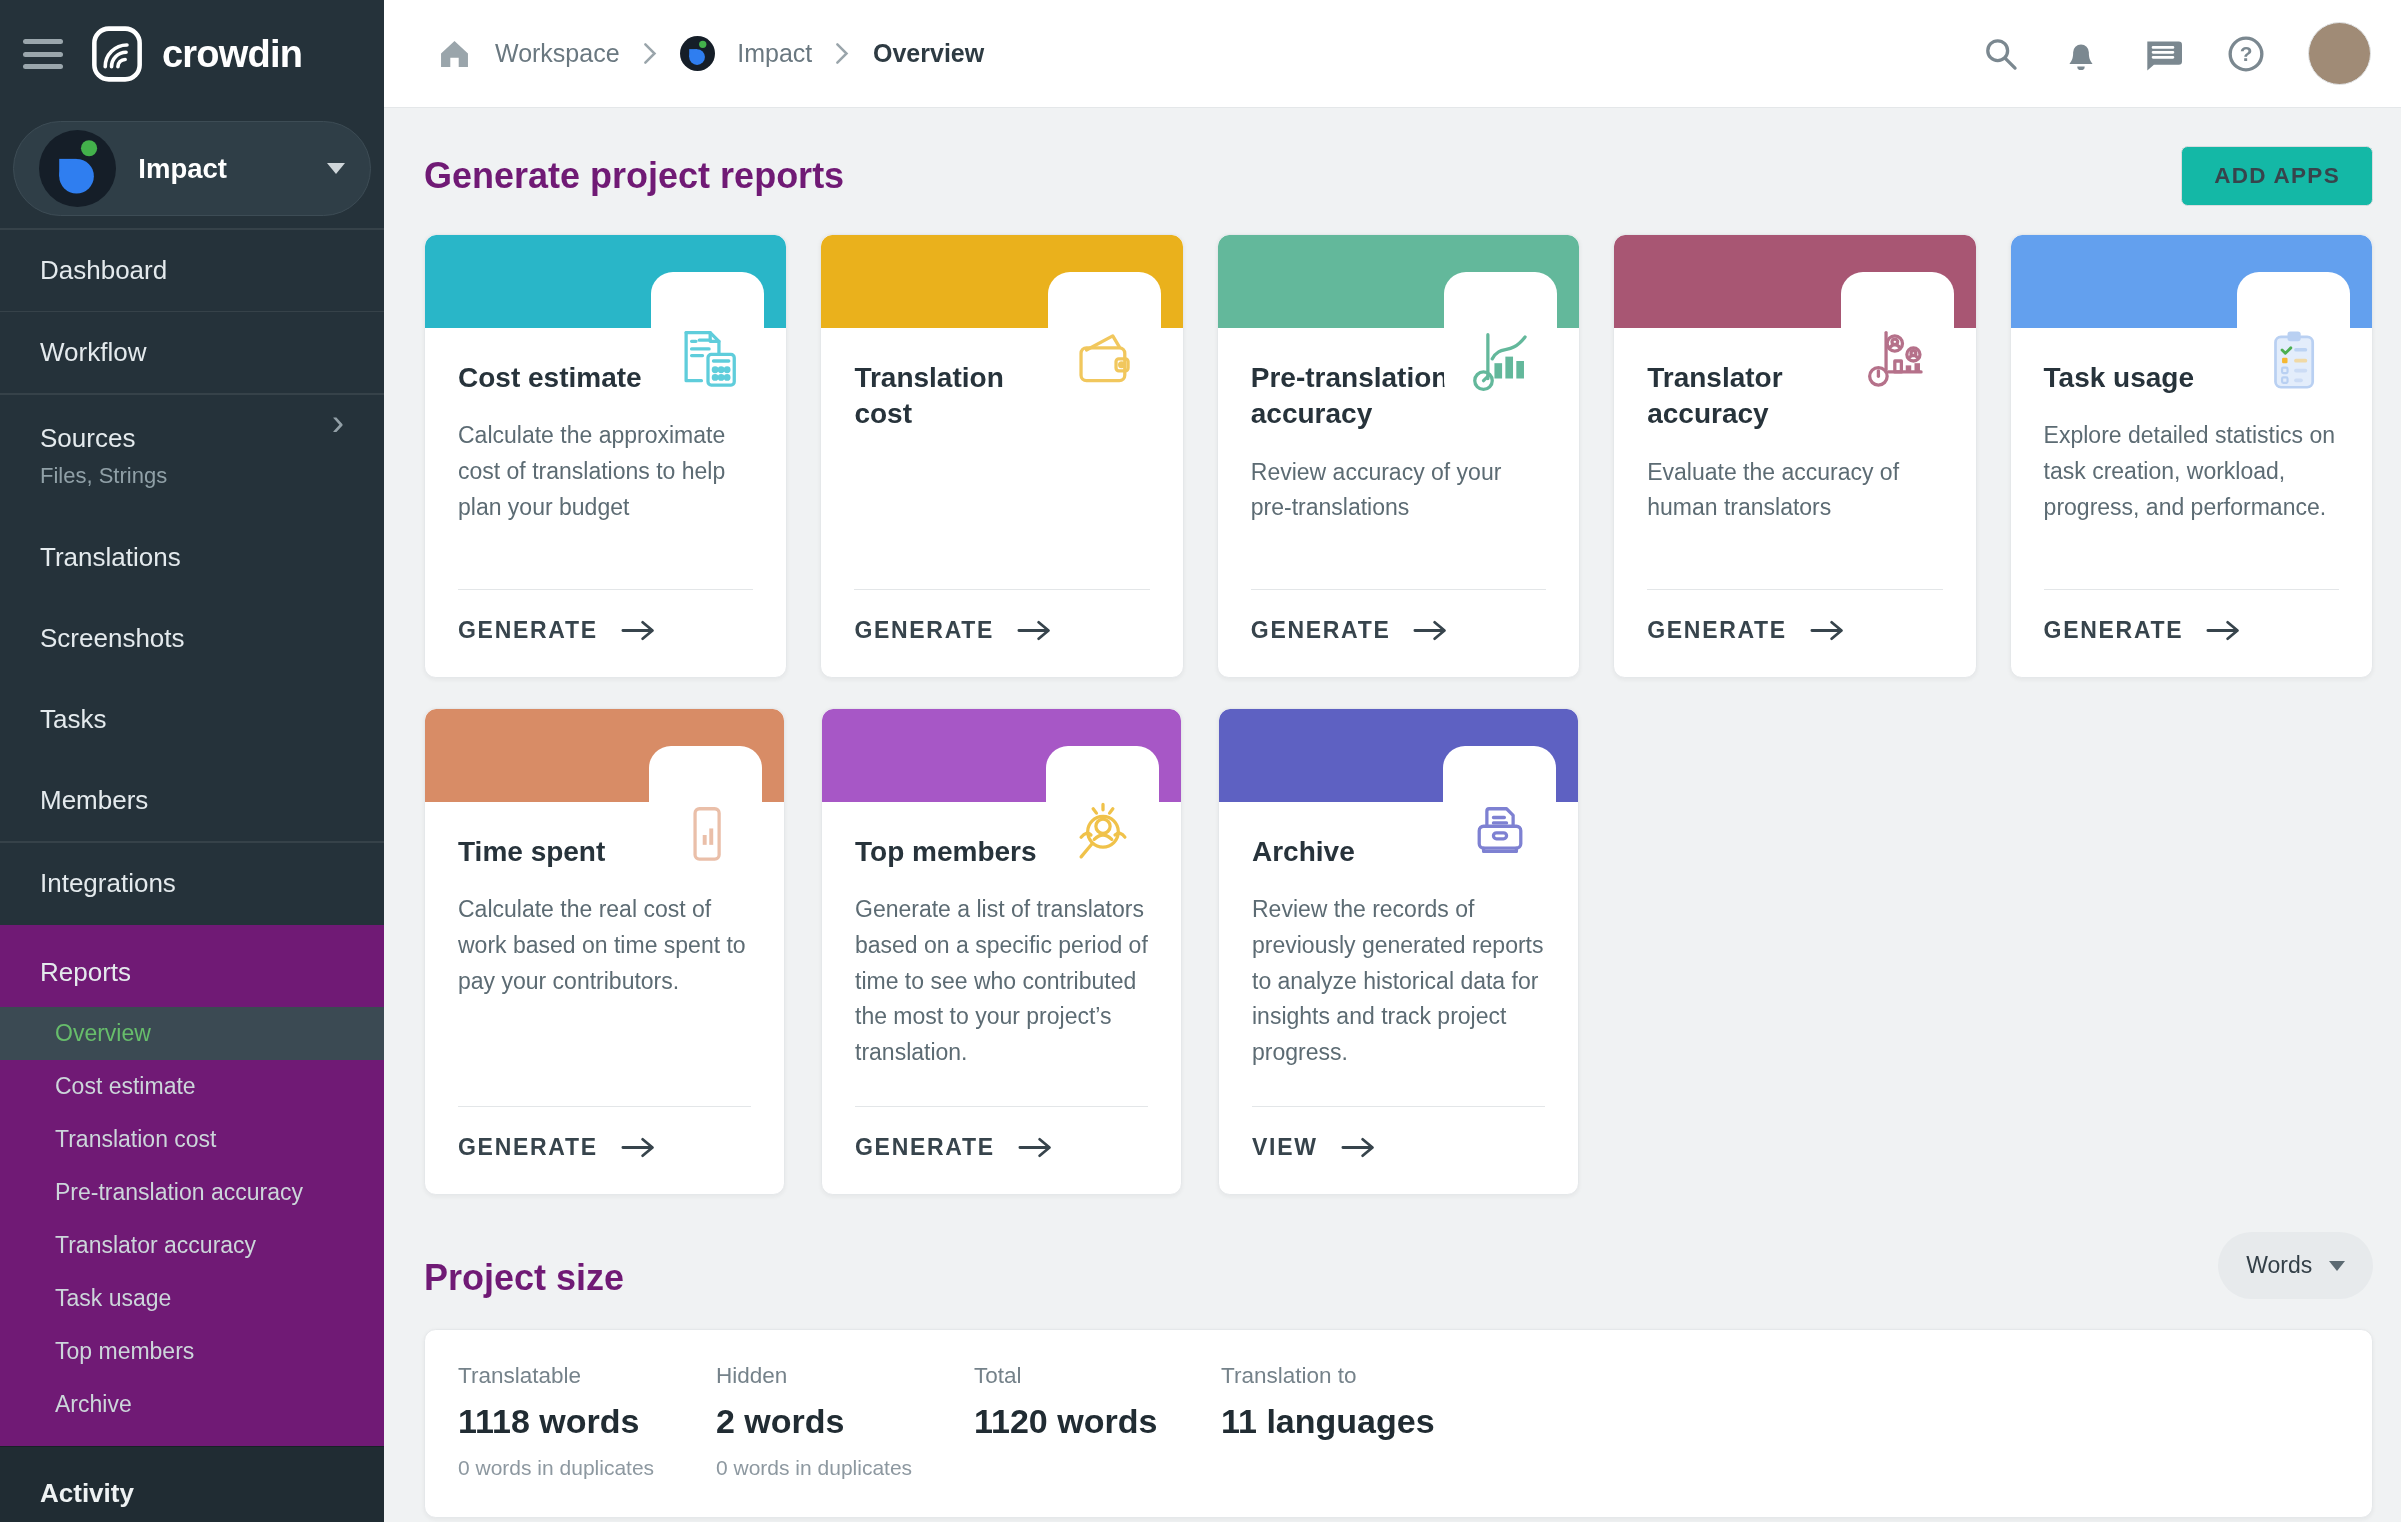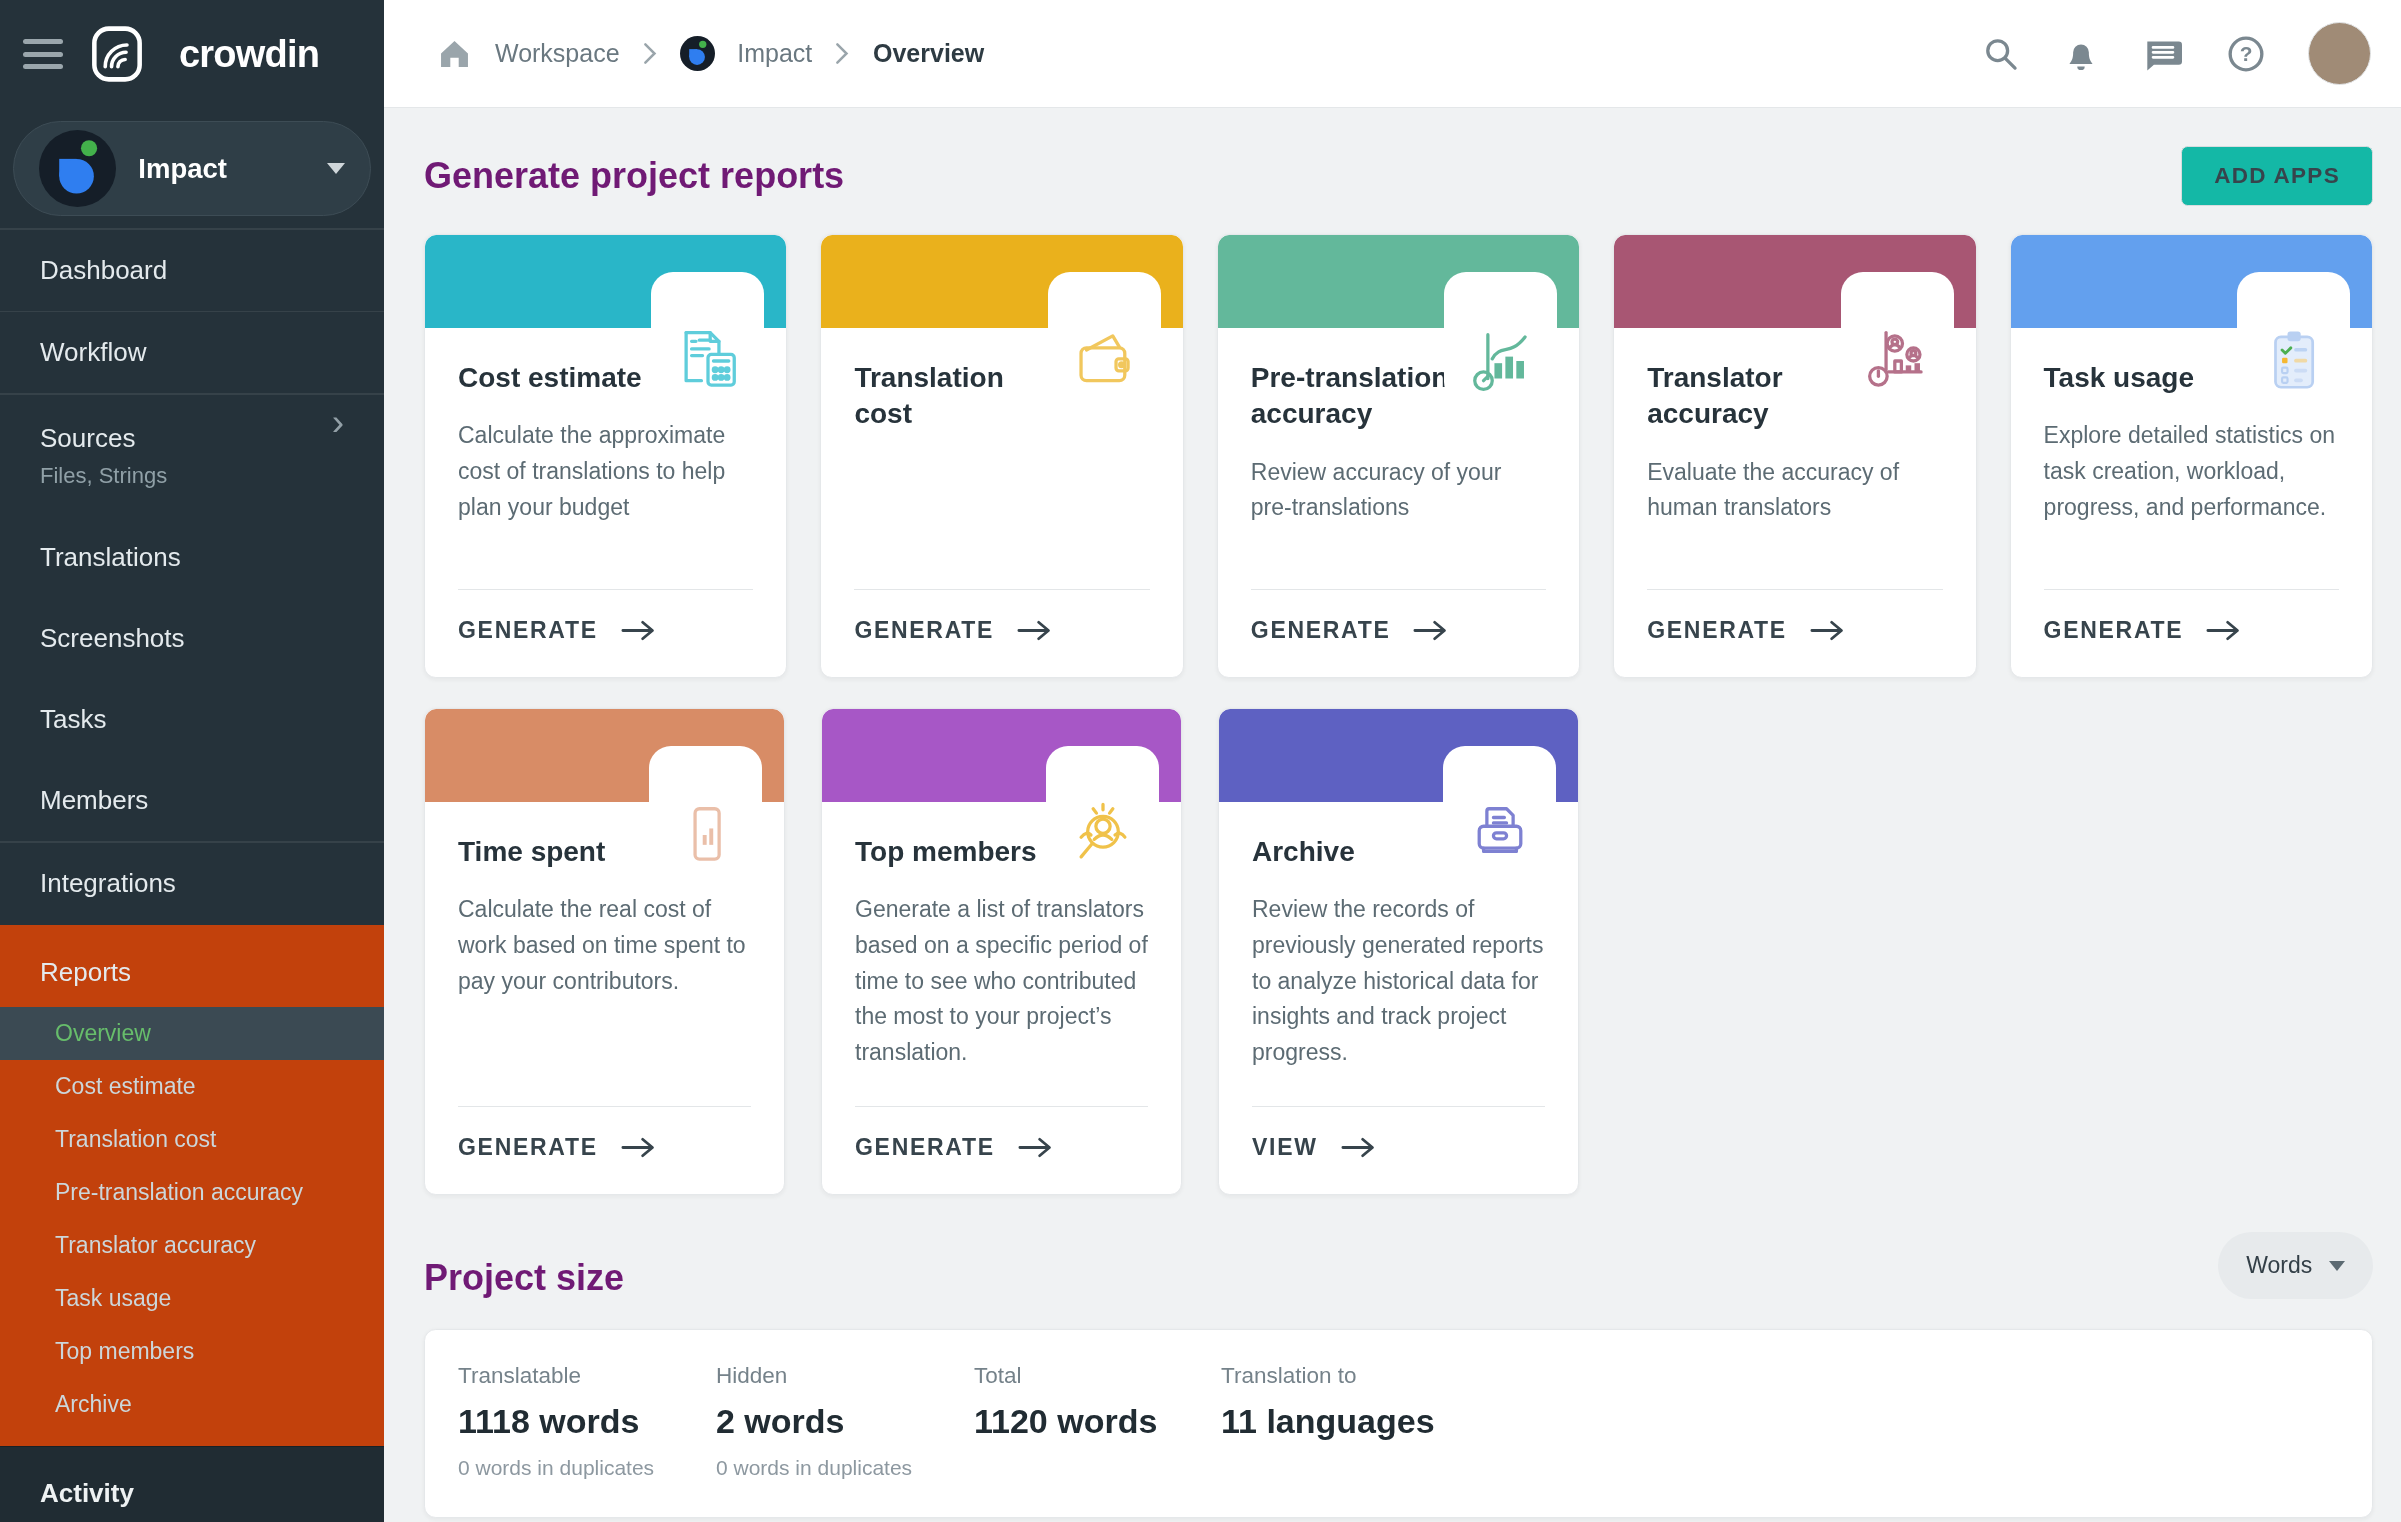--- a/index.html
+++ b/index.html
@@ -5,38 +5,38 @@
   * { margin:0; padding:0; box-sizing:border-box; }
   html,body { width:2401px; height:1523px; overflow:hidden;
     font-family:"Liberation Sans", sans-serif; background:#f0f2f3; }
 
   
   .sidebar { position:absolute; left:0; top:0; width:384px; height:1523px;
     background:#25323a; color:#e6ecee; display:flex; flex-direction:column; z-index:5; }
   .side-header { height:108px; display:flex; align-items:center; padding:0 23px; gap:25px; flex:none; }
   .hamburger { width:40px; height:30px; display:flex; flex-direction:column; justify-content:space-between; cursor:pointer; }
   .hamburger span { display:block; height:5px; border-radius:2.5px; background:#9aa6ac; }
-  .logo-wrap { display:flex; align-items:center; gap:33px; }
+  .logo-wrap { display:flex; align-items:center; gap:16px; }
   .logo-text { font-size:38px; font-weight:bold; color:#fff; letter-spacing:-0.8px; }
 
   .project-pill { margin:13.3px 13.3px 0 13.3px; height:95px; border-radius:48px;
     background:#2f3e47; border:1.7px solid #3d4c55; display:flex; align-items:center;
     padding:0 25px; gap:22px; flex:none; cursor:pointer; }
   .project-name { font-size:27.5px; font-weight:bold; color:#fff; flex:1; }
   .caret-down { width:0; height:0; border-left:9.2px solid transparent; border-right:9.2px solid transparent; border-top:11px solid #cfd6da; }
 
   .side-divider { height:1.7px; background:rgba(255,255,255,.08); flex:none; }
   .nav-item { height:81px; display:flex; align-items:center; padding:0 40px;
     font-size:26px; font-weight:500; color:#e4eaed; flex:none; cursor:pointer; }
   .nav-item-tall { height:122px; flex-direction:column; align-items:stretch; justify-content:center; }
   .nav-row { display:flex; align-items:flex-start; }
   .nav-sub { font-size:22px; color:#90a0a7; font-weight:normal; margin-top:8.3px; }
   .nav-chevron { margin-left:auto; color:#93a0a7; font-size:37px; line-height:0; font-weight:normal; }
 
-  .reports-section { background:#c2410c; margin-top:1.7px; padding:11.7px 0 15px 0; flex:none; }
+  .reports-section { background:#701a75; margin-top:1.7px; padding:11.7px 0 15px 0; flex:none; }
   .reports-label { height:70px; display:flex; align-items:center; padding:0 40px; font-size:26px; font-weight:500; color:#e4eaed; cursor:pointer; }
   .report-sub { height:53px; display:flex; align-items:center; padding:0 40px 0 55px; font-size:23px; color:#ccd6da; cursor:pointer; }
   .report-sub.active { background:#3b4a53; color:#67bd6b; }
 
   .activity-section { margin-top:auto; background:#202c33; border-top:1.7px solid rgba(0,0,0,.25);
     height:93px; display:flex; align-items:center; padding:0 40px; flex:none; }
   .activity-label { font-size:26px; font-weight:bold; color:#eef2f3; }
 
   
   .topbar { position:absolute; left:384px; top:0; right:0; height:108px; background:#fff;

